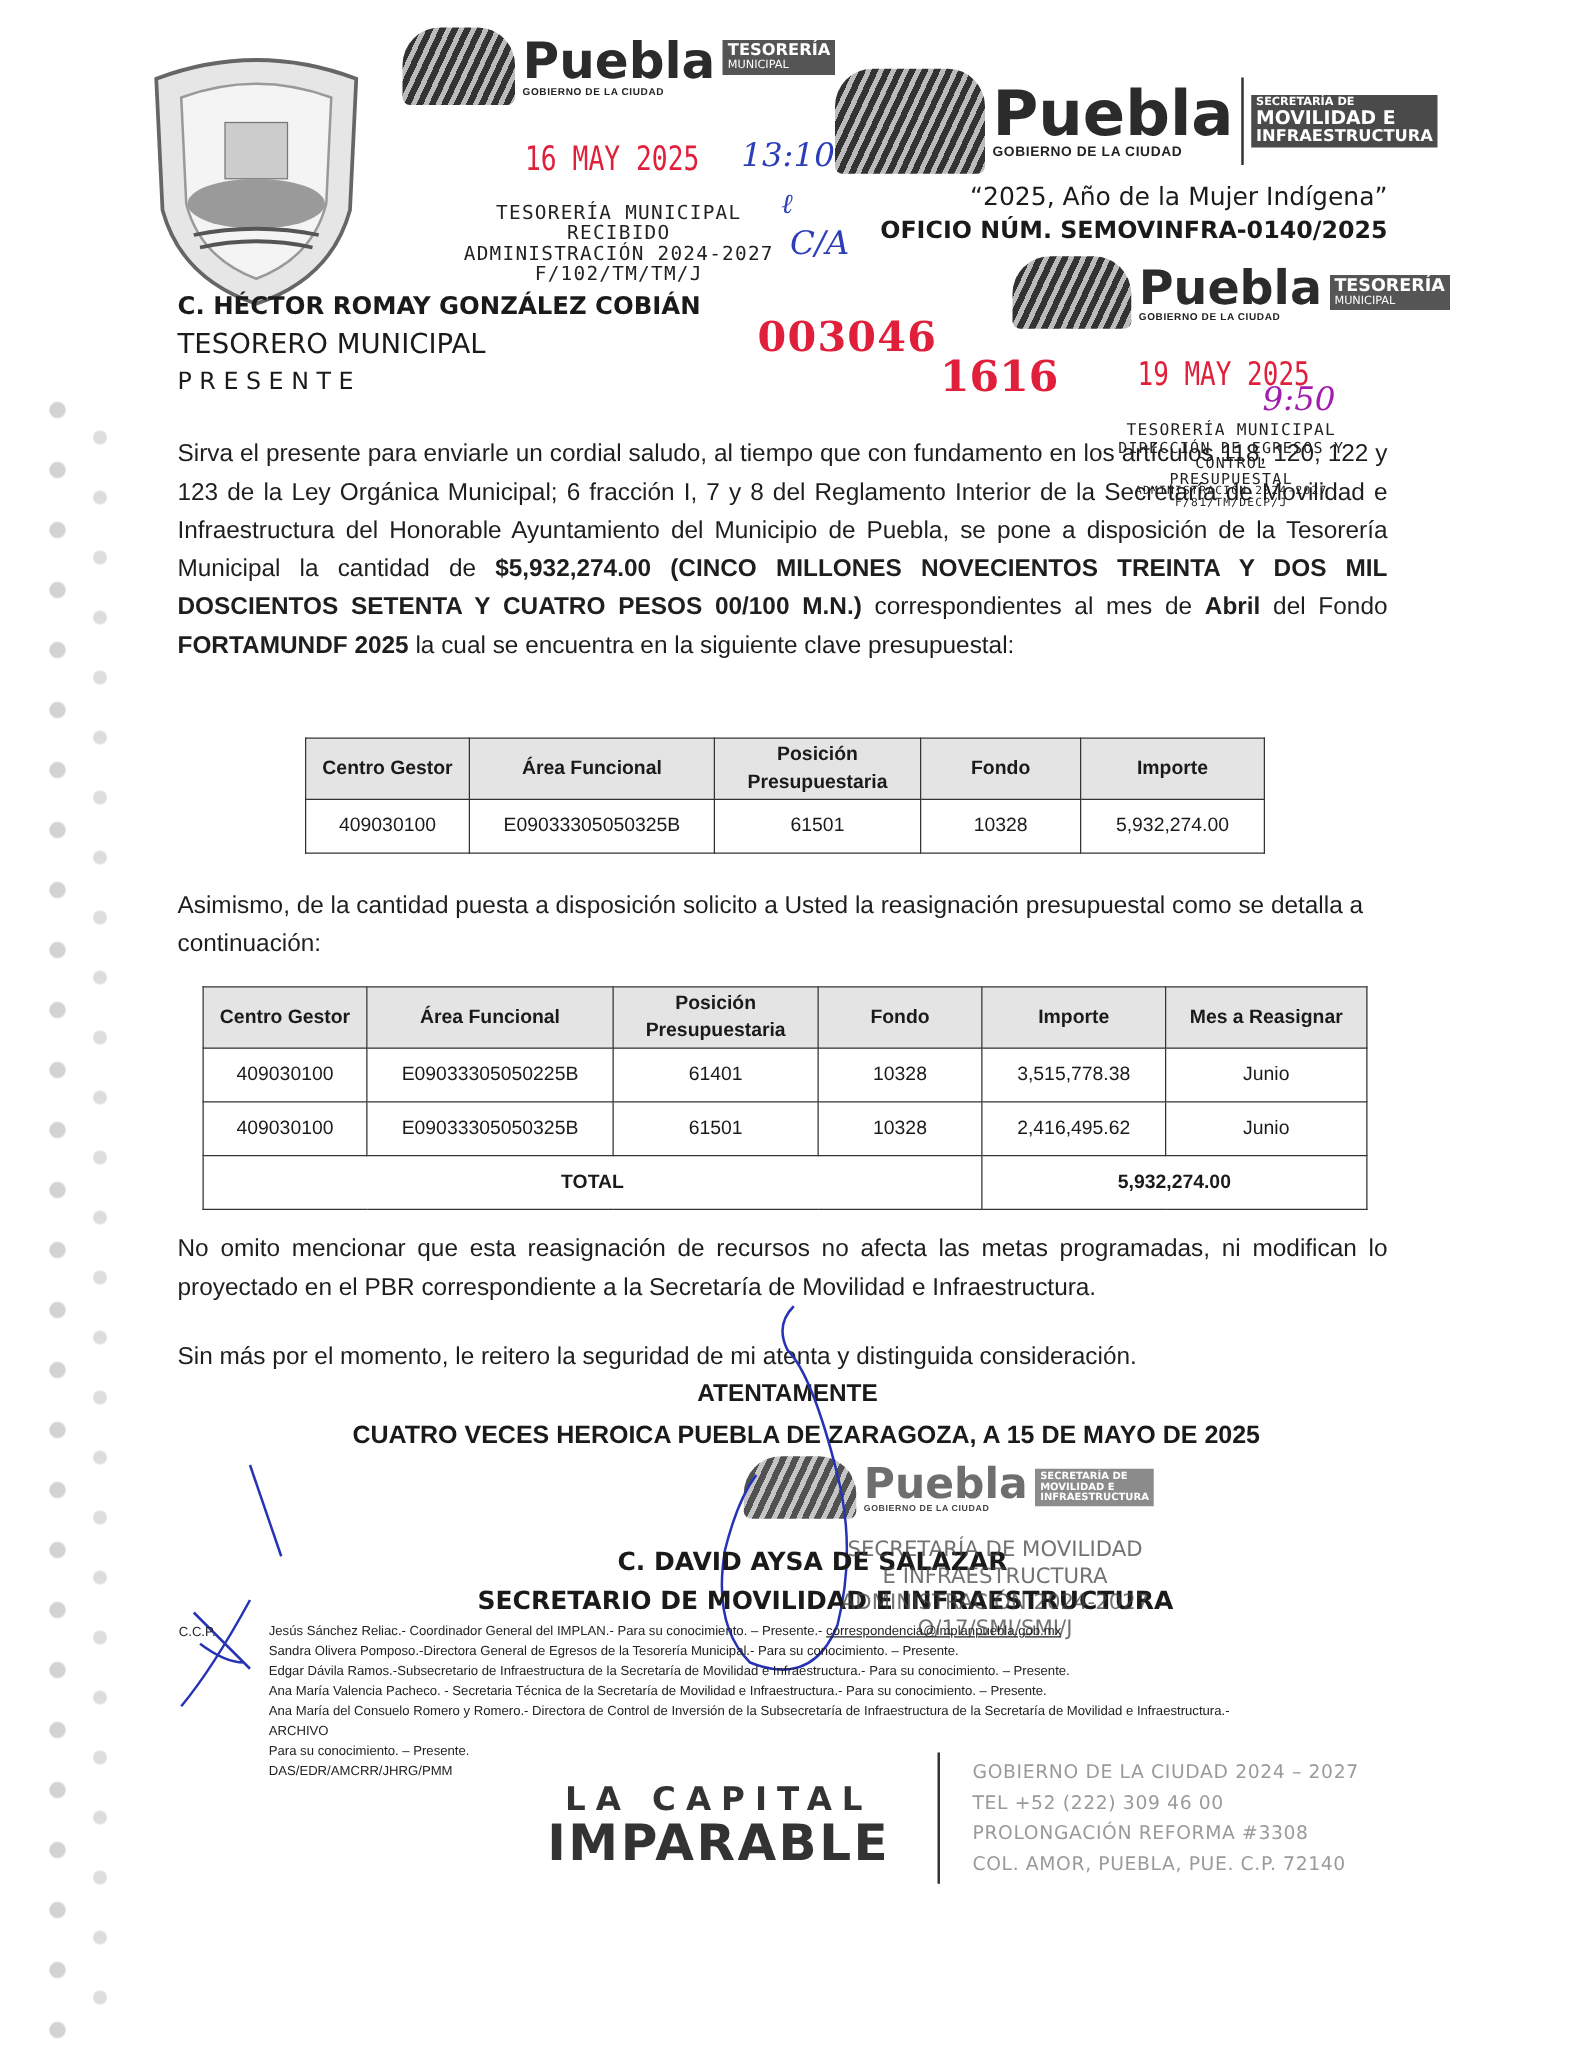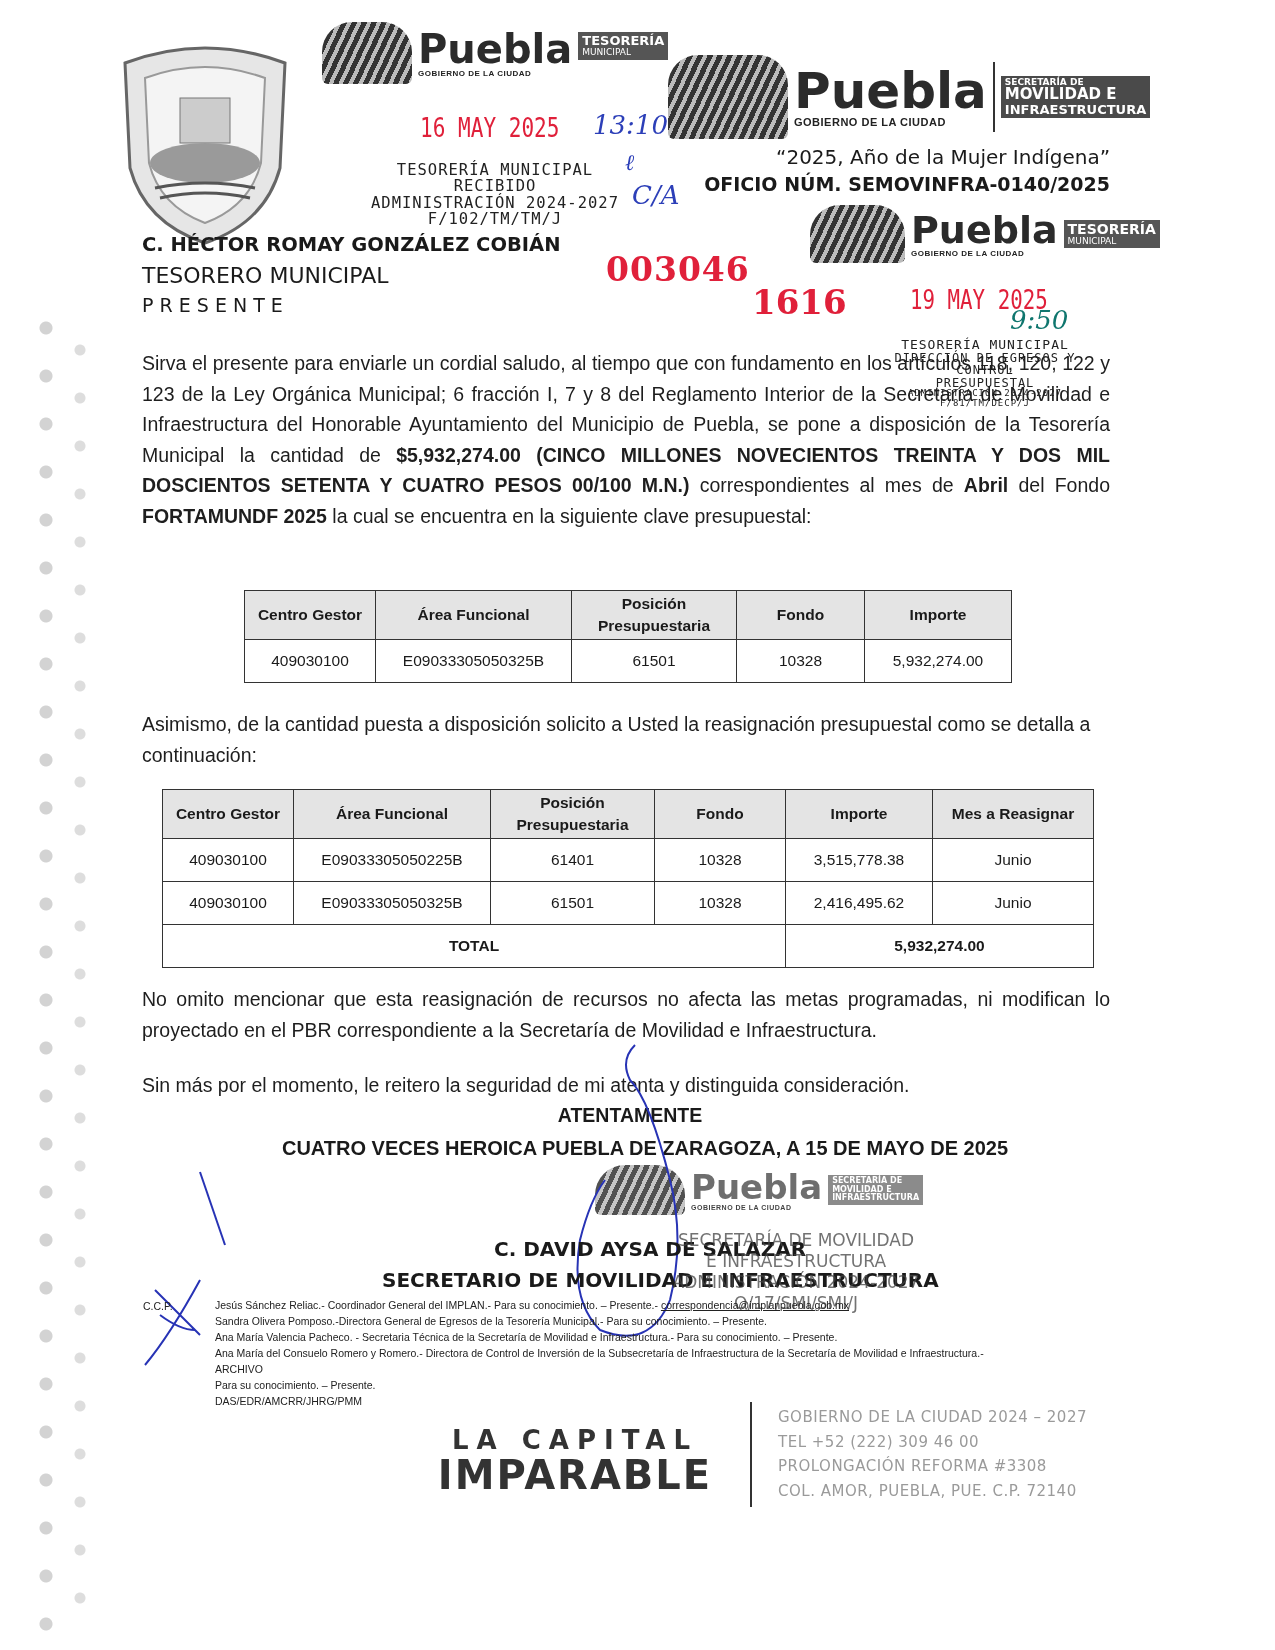--- a/index.html
+++ b/index.html
@@ -90,21 +90,21 @@
   </div>
   <div class="box" style="font-size:14px;">
     <div>TESORERÍA</div>
     <div style="font-size:9px;font-weight:normal;">MUNICIPAL</div>
   </div>
 </div>
 
 <div class="abs red b" style="left:606px;top:250px;font-size:33px;font-family:'DejaVu Serif',serif;letter-spacing:1px;">003046</div>
 <div class="abs red b" style="left:752px;top:282px;font-size:34px;font-family:'DejaVu Serif',serif;">1616</div>
 <div class="abs red" style="left:910px;top:285px;font-size:26px;font-family:'DejaVu Sans Mono',monospace;transform:scaleX(.8);transform-origin:left;">19 MAY 2025</div>
-<div class="abs blue" style="left:1010px;top:305px;font-size:26px;color:#0f766e;">9:50</div>
+<div class="abs blue" style="left:1010px;top:305px;font-size:26px;color:#a21caf;">9:50</div>
 <div class="abs stampt" style="left:870px;top:338px;width:230px;font-size:12px;">
   <div style="font-size:13px;">TESORERÍA MUNICIPAL</div>
   <div>DIRECCIÓN DE EGRESOS Y CONTROL</div>
   <div>PRESUPUESTAL</div>
   <div style="font-size:9px;">ADMINISTRACIÓN 2024-2027</div>
   <div style="font-size:9px;">F/81/TM/DECP/J</div>
 </div>
 
 <div class="abs b" style="left:142px;top:233px;font-size:19.5px;font-family:'DejaVu Sans',sans-serif;">C. HÉCTOR ROMAY GONZÁLEZ COBIÁN</div>
 <div class="abs" style="left:142px;top:263px;font-size:22px;font-family:'DejaVu Sans',sans-serif;">TESORERO MUNICIPAL</div>
@@ -207,20 +207,21 @@
   <div>O/17/SMI/SMI/J</div>
 </div>
 
 <svg class="abs" style="left:140px;top:1275px;" width="70" height="95">
   <path d="M15 15 L60 60 M60 5 Q30 60 5 90 M20 40 Q40 55 55 55" stroke="#2733b5" stroke-width="2" fill="none"></path>
 </svg>
 <div class="abs ccp" style="left:143px;top:1298px;">C.C.P.</div>
 <div class="abs ccp" style="left:215px;top:1297px;width:910px;">
   <div><span>Jesús Sánchez Reliac.- Coordinador General del IMPLAN.- Para su conocimiento. – Presente.- </span><a style="color:#222;" href="#">correspondencia@implanpuebla.gob.mx</a></div>
   <div>Sandra Olivera Pomposo.-Directora General de Egresos de la Tesorería Municipal.- Para su conocimiento. – Presente.</div>
+  <div>Edgar Dávila Ramos.-Subsecretario de Infraestructura de la Secretaría de Movilidad e Infraestructura.- Para su conocimiento. – Presente.</div>
   <div>Ana María Valencia Pacheco. - Secretaria Técnica de la Secretaría de Movilidad e Infraestructura.- Para su conocimiento. – Presente.</div>
   <div>Ana María del Consuelo Romero y Romero.- Directora de Control de Inversión de la Subsecretaría de Infraestructura de la Secretaría de Movilidad e Infraestructura.-</div>
   <div>ARCHIVO</div>
   <div>Para su conocimiento. – Presente.</div>
   <div>DAS/EDR/AMCRR/JHRG/PMM</div>
 </div>
 
 <div class="abs" style="left:425px;top:1425px;width:300px;text-align:center;">
   <div class="b" style="font-size:26px;letter-spacing:8px;color:#333;font-family:'DejaVu Sans',sans-serif;">LA CAPITAL</div>
   <div class="b" style="font-size:40px;letter-spacing:2px;color:#333;font-family:'DejaVu Sans',sans-serif;line-height:40px;">IMPARABLE</div>

